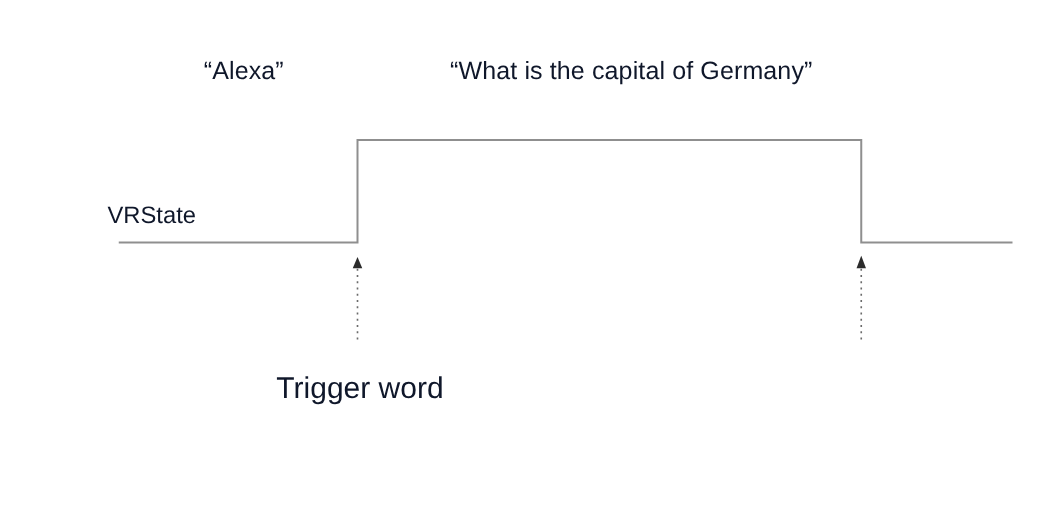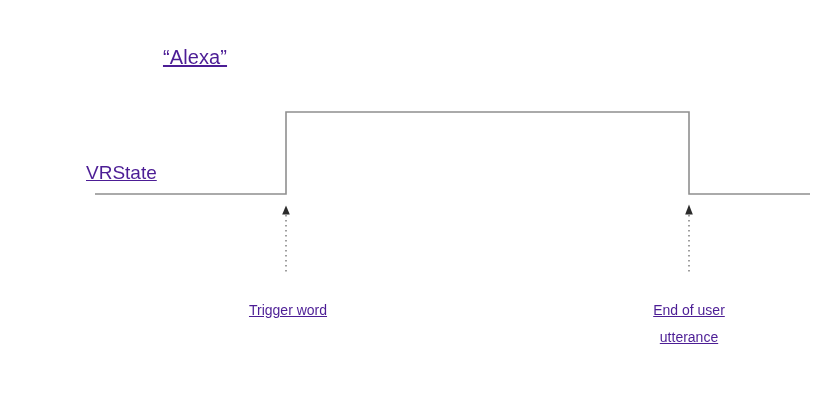--- a/index.html
+++ b/index.html
@@ -13,35 +13,34 @@
   }
   #canvas {
     position: relative;
     width: 836px;
     height: 415px;
     background: #ffffff;
     overflow: hidden;
   }
   .txt {
     position: absolute;
-    color: #4c1d95;
+    color: #0f172a;
     white-space: nowrap;
     line-height: 1;
-    text-decoration: underline;
   }
   .quote-label {
     font-size: 20px;
     letter-spacing: 0.1px;
     transform: translateX(-50%);
   }
   .axis-label {
     font-size: 19px;
   }
   .event-label {
-    font-size: 14px;
+    font-size: 24px;
     text-align: center;
     transform: translateX(-50%);
     line-height: 27px;
     white-space: normal;
     width: 220px;
   }
   #waveform-svg {
     position: absolute;
     left: 0;
     top: 0;
@@ -49,20 +48,21 @@
     height: 415px;
   }
 </style>
 </head>
 <body>
 
 <div id="canvas">
 
   <div class="txt quote-label" style="left:195px; top:47px;">“Alexa”</div>
 
+  <div class="txt quote-label" style="left:505px; top:47px;">“What is the capital of Germany”</div>
 
   <div class="txt axis-label" style="left:53px; top:163px;margin-left:33px;">VRState</div>
 
   <svg id="waveform-svg" viewBox="0 0 836 415">
 
     <polyline points="95,194 286,194 286,112 689,112 689,194 810,194" fill="none" stroke="#8f8f8f" stroke-width="1.6" stroke-linejoin="miter" stroke-linecap="butt"></polyline>
 
     <g>
       <path d="M286,205.5 L282.2,214.5 L289.8,214.5 Z" fill="#2b2b2b"></path>
       <line x1="286" y1="215" x2="286" y2="272" stroke="#6b6b6b" stroke-width="1.3" stroke-dasharray="1.6 3.4"></line>
@@ -71,18 +71,14 @@
     <g>
       <path d="M689,204.5 L685.2,214.5 L692.8,214.5 Z" fill="#2b2b2b"></path>
       <line x1="689" y1="215" x2="689" y2="272" stroke="#6b6b6b" stroke-width="1.3" stroke-dasharray="1.6 3.4"></line>
     </g>
   </svg>
 
   <div class="txt event-label" style="left:288px; top:297px;">
     <span>Trigger word</span><br>
   </div>
 
-  <div class="txt event-label" style="left:689px; top:297px;">
-    <span>End of user</span><br>
-    <span>utterance</span>
-  </div>
 
 </div>
 
 </body></html>

